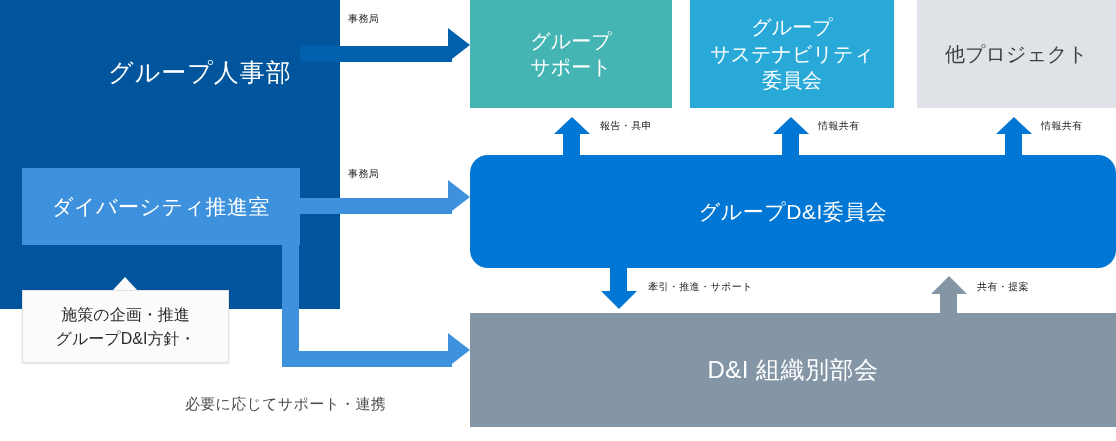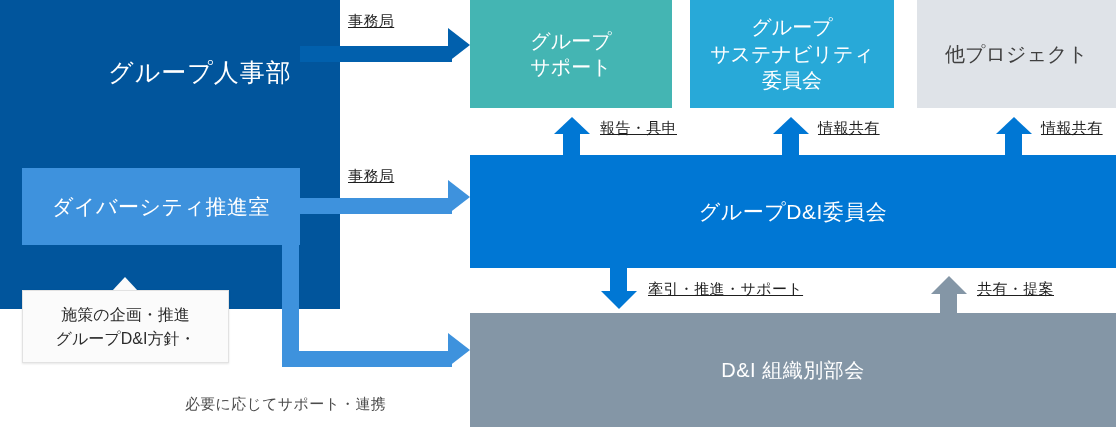--- a/index.html
+++ b/index.html
@@ -101,29 +101,30 @@
   }
 
   
   #c-di {
     left: 470px; top: 155px;
     width: 646px; height: 113px;
     background: #0077d4;
     color: #ffffff;
     font-size: 21px;
     letter-spacing: 0.5px;
+    border-radius: 18px;
   }
 
   
   #c-bukai {
     left: 470px; top: 313px;
     width: 646px; height: 114px;
     background: #8496a6;
     color: #ffffff;
-    font-size: 20px;
+    font-size: 24px;
     letter-spacing: 0.5px;
   }
 
   
   .hshaft {
     position: absolute;
     height: 16px;
   }
   .harrow {
     position: absolute;
@@ -175,24 +176,23 @@
   #dn1-head  { left: 601px; top: 291px; border-top: 18px solid #0077d4; }
 
   
   #up4-shaft { left: 940px; top: 292px; height: 22px; background: #8496a6; }
   #up4-head  { left: 931px; top: 276px; border-bottom: 18px solid #8496a6; }
 
   
   .alabel {
     position: absolute;
     color: #1f1f1f;
-    font-size: 15px;
+    font-size: 10px;
     white-space: nowrap;
     letter-spacing: 0.4px;
-    text-decoration: underline;
   }
   #lbl-jimu1 { left: 348px; top: 12px; }
   #lbl-jimu2 { left: 348px; top: 167px; }
   #lbl-houkoku { left: 600px; top: 119px; text-align: right; }
   #lbl-joho1 { left: 818px; top: 119px; }
   #lbl-joho2 { left: 1041px; top: 119px; }
   #lbl-kenin { left: 648px; top: 280px; }
   #lbl-kyoyu { left: 977px; top: 280px; }
   #lbl-kadai {
     position: absolute;

